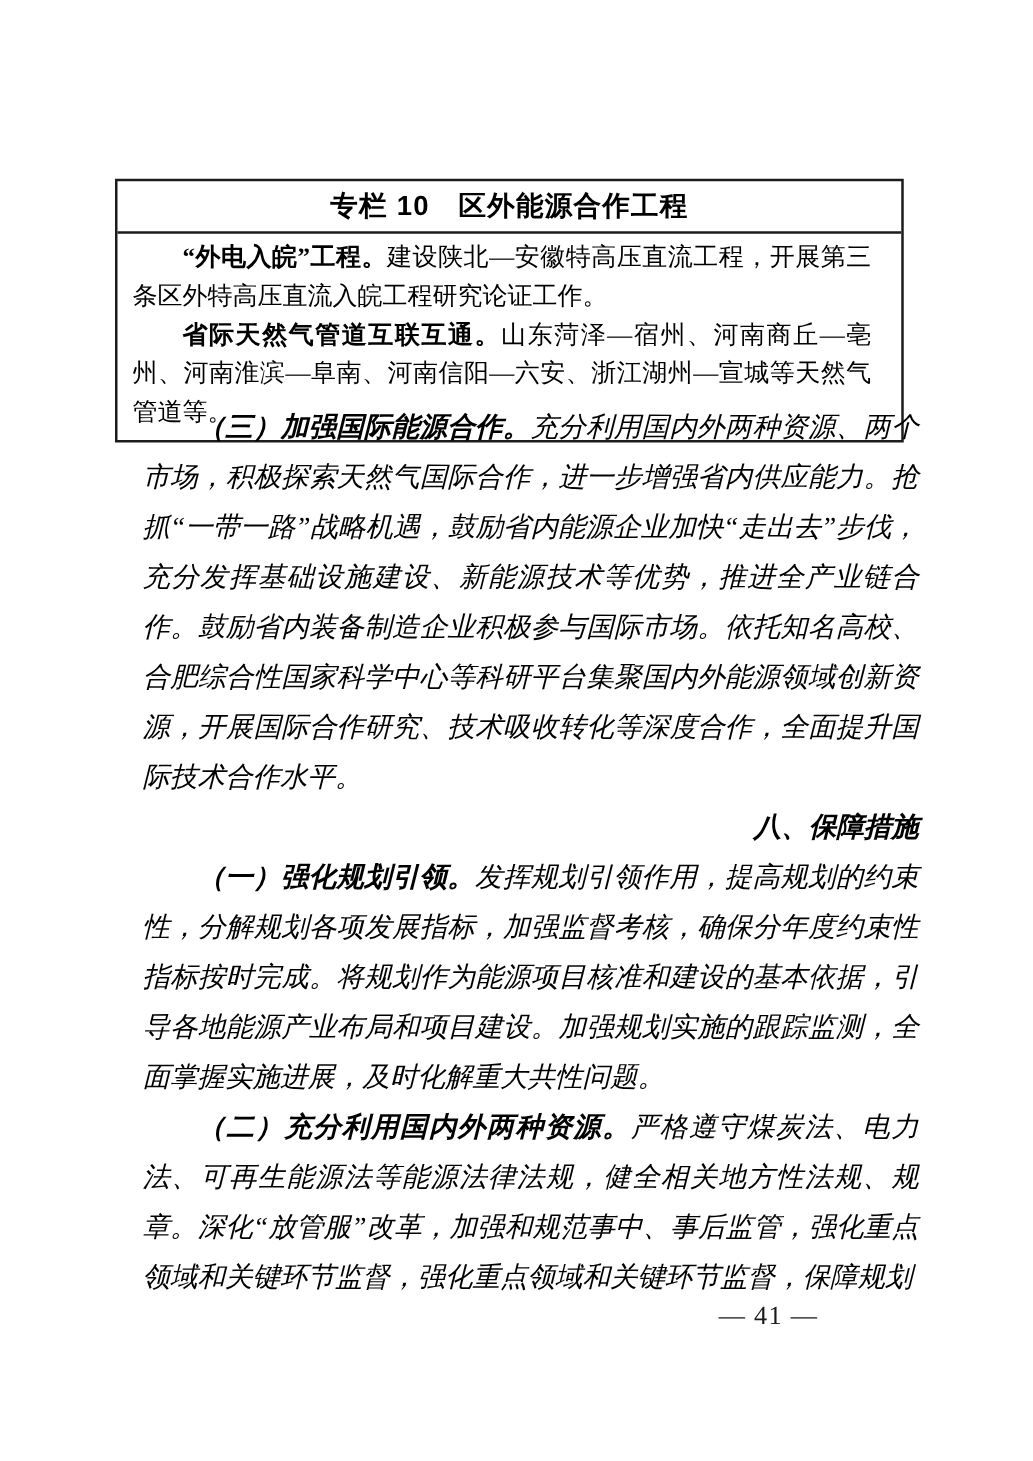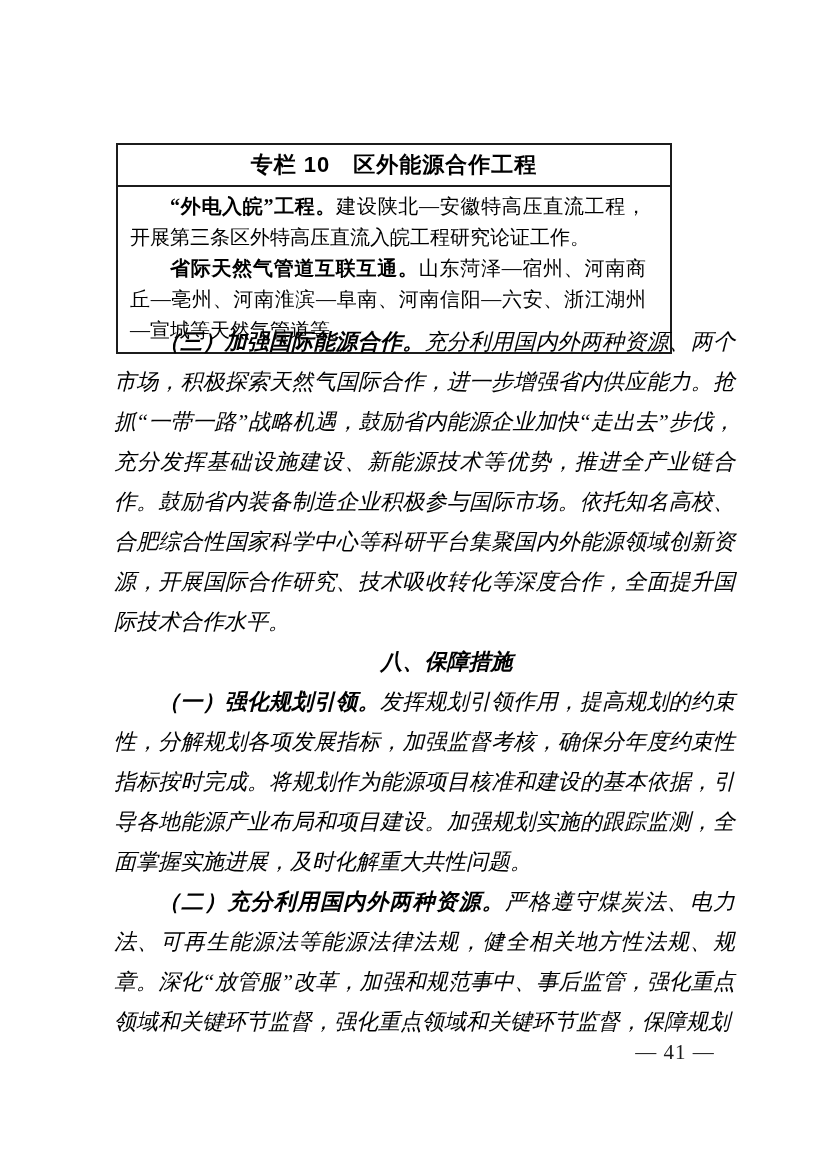--- a/index.html
+++ b/index.html
@@ -17,23 +17,23 @@
   }
   .page {
     position: absolute;
     inset: 0;
     background: #ffffff;
   }
 
   
   .feature-box {
     position: absolute;
-    left: 116px;
+    left: 92px;
     top: 143px;
-    width: 556px;
+    width: 631px;
     box-sizing: border-box;
     border: 2px solid #1c1c1c;
   }
   .box-title {
     height: 40px;
     line-height: 40px;
     text-align: center;
     font-family: "Liberation Sans", sans-serif;
     font-weight: 700;
     font-size: 22px;
@@ -72,30 +72,29 @@
     text-indent: 2em;
   }
   .para .lead {
     font-weight: 700;
   }
   .section-heading {
     margin: 0;
     text-indent: 2em;
     font-family: "Liberation Sans", sans-serif;
     font-weight: 600;
-    text-align: center;
+    text-align: right;
   }
 
   
   .footer {
     position: absolute;
     top: 1040px;
     left: 575px;
     width: 200px;
-    text-align: center;
     font-size: 21px;
     letter-spacing: 1px;
     color: #1a1a1a;
   }
 </style>
 </head>
 <body>
 
 <div class="page">
 

